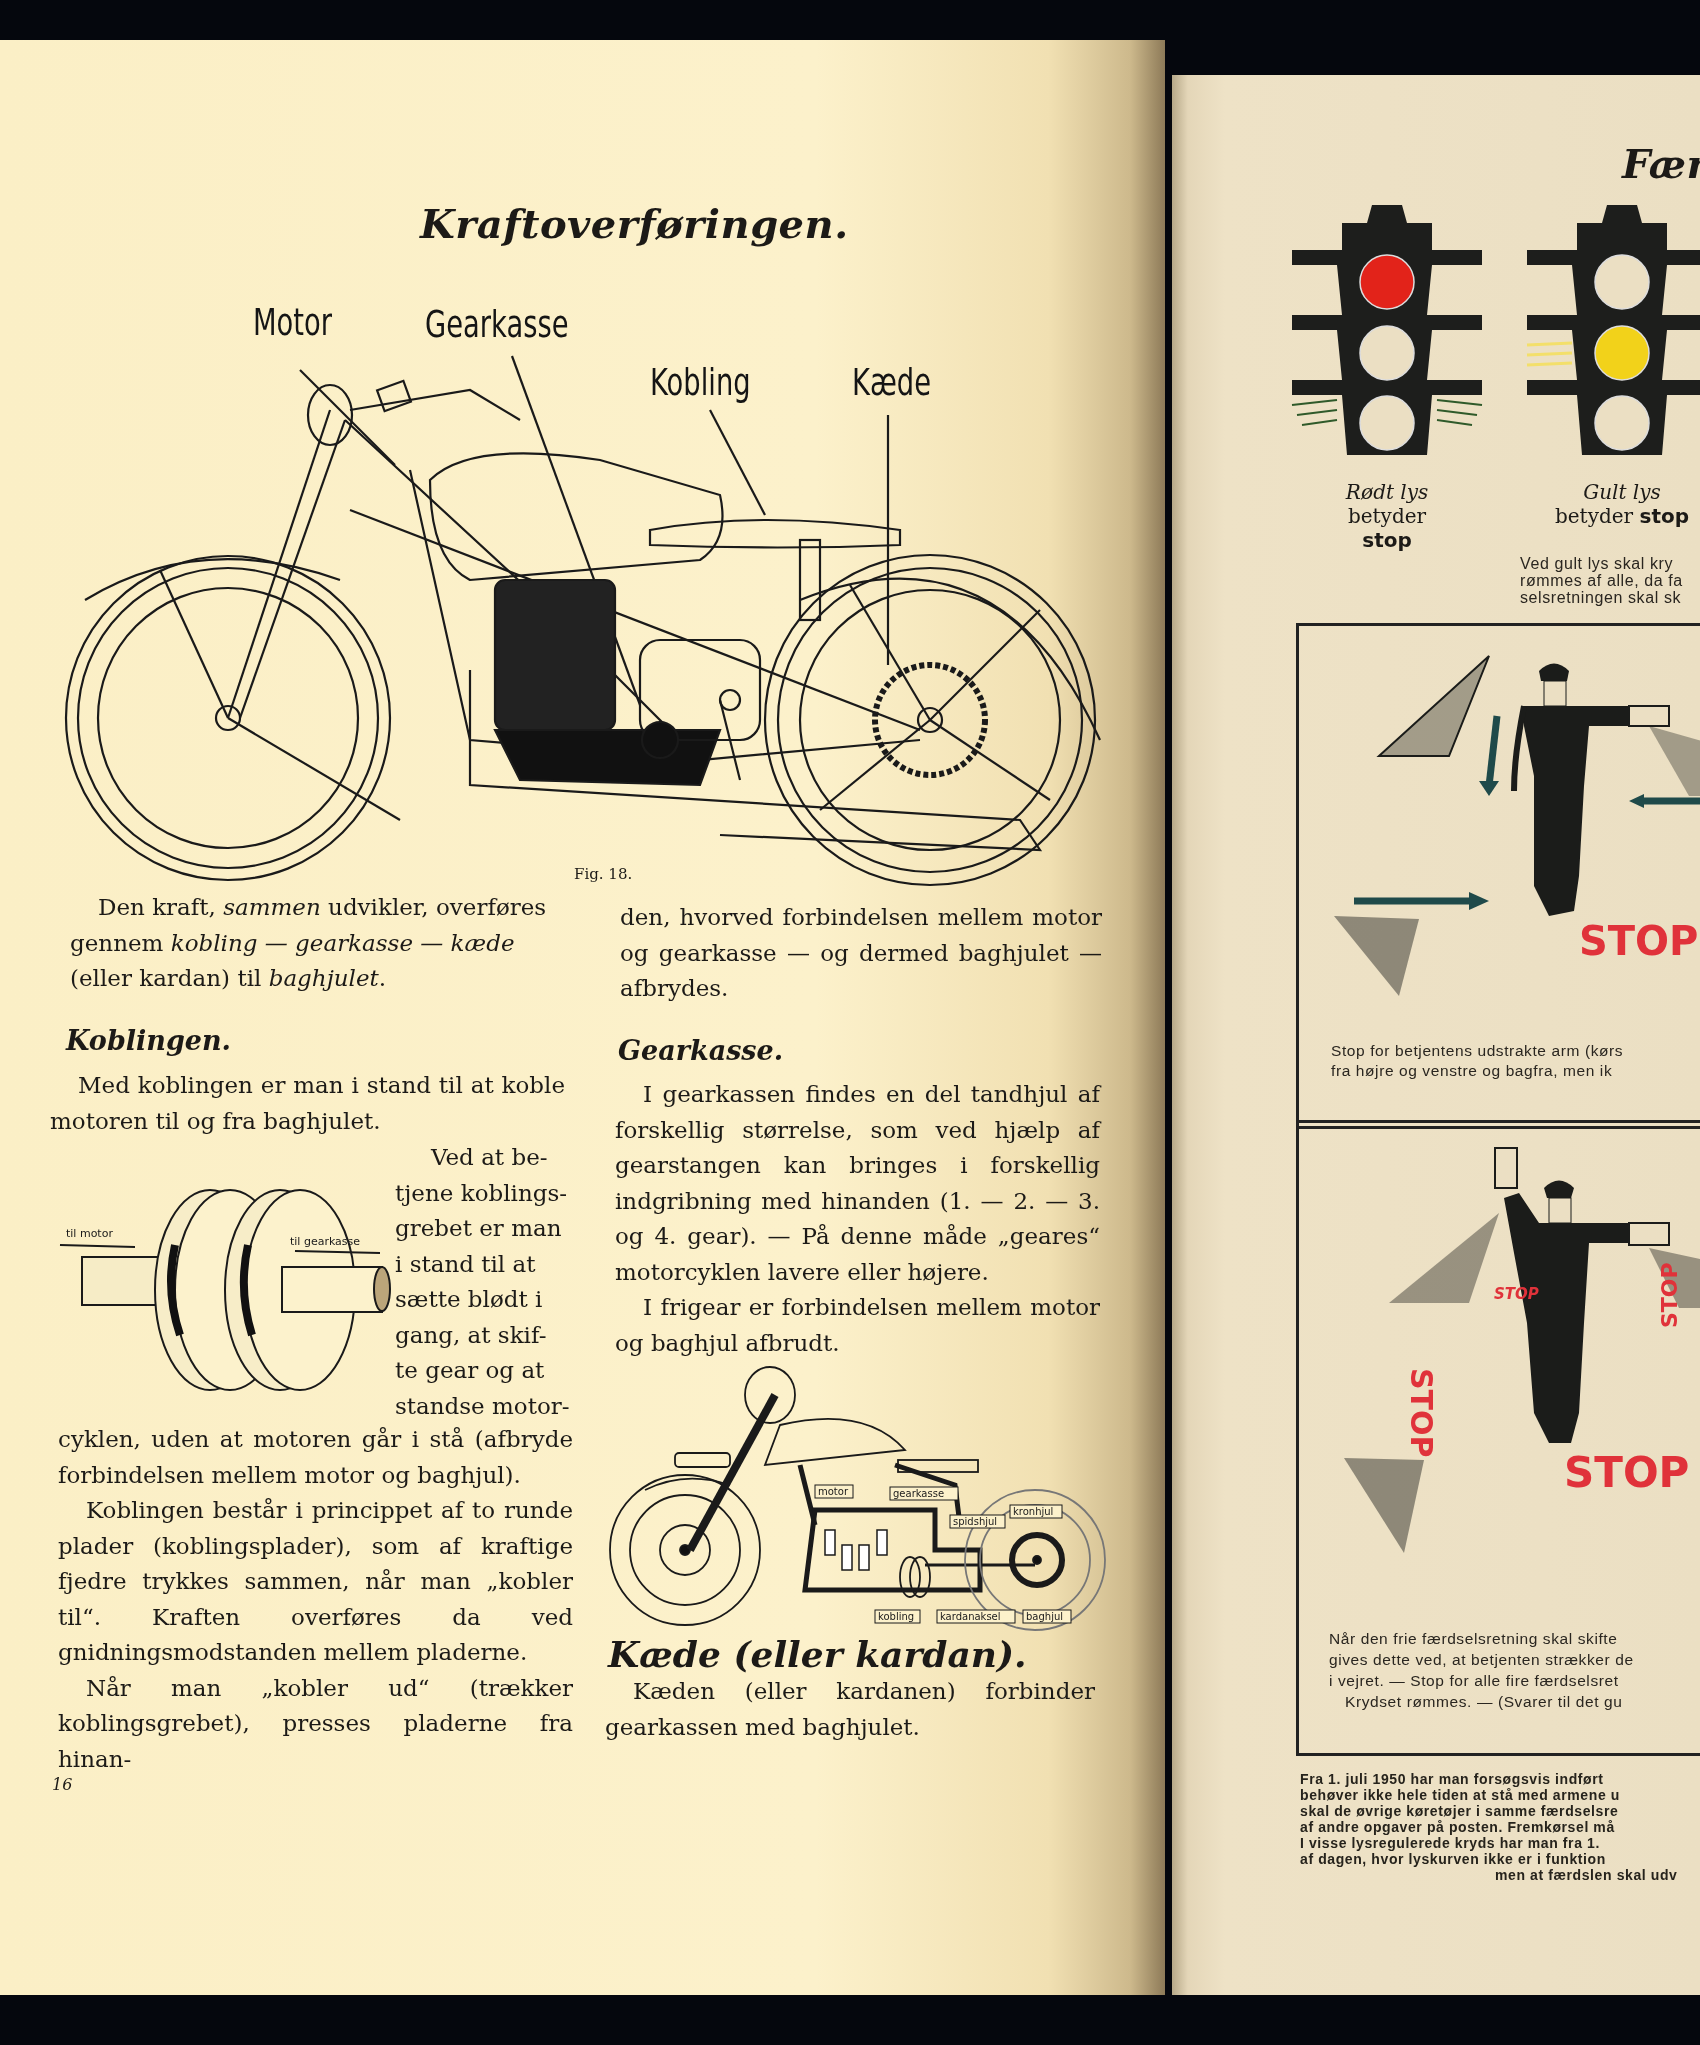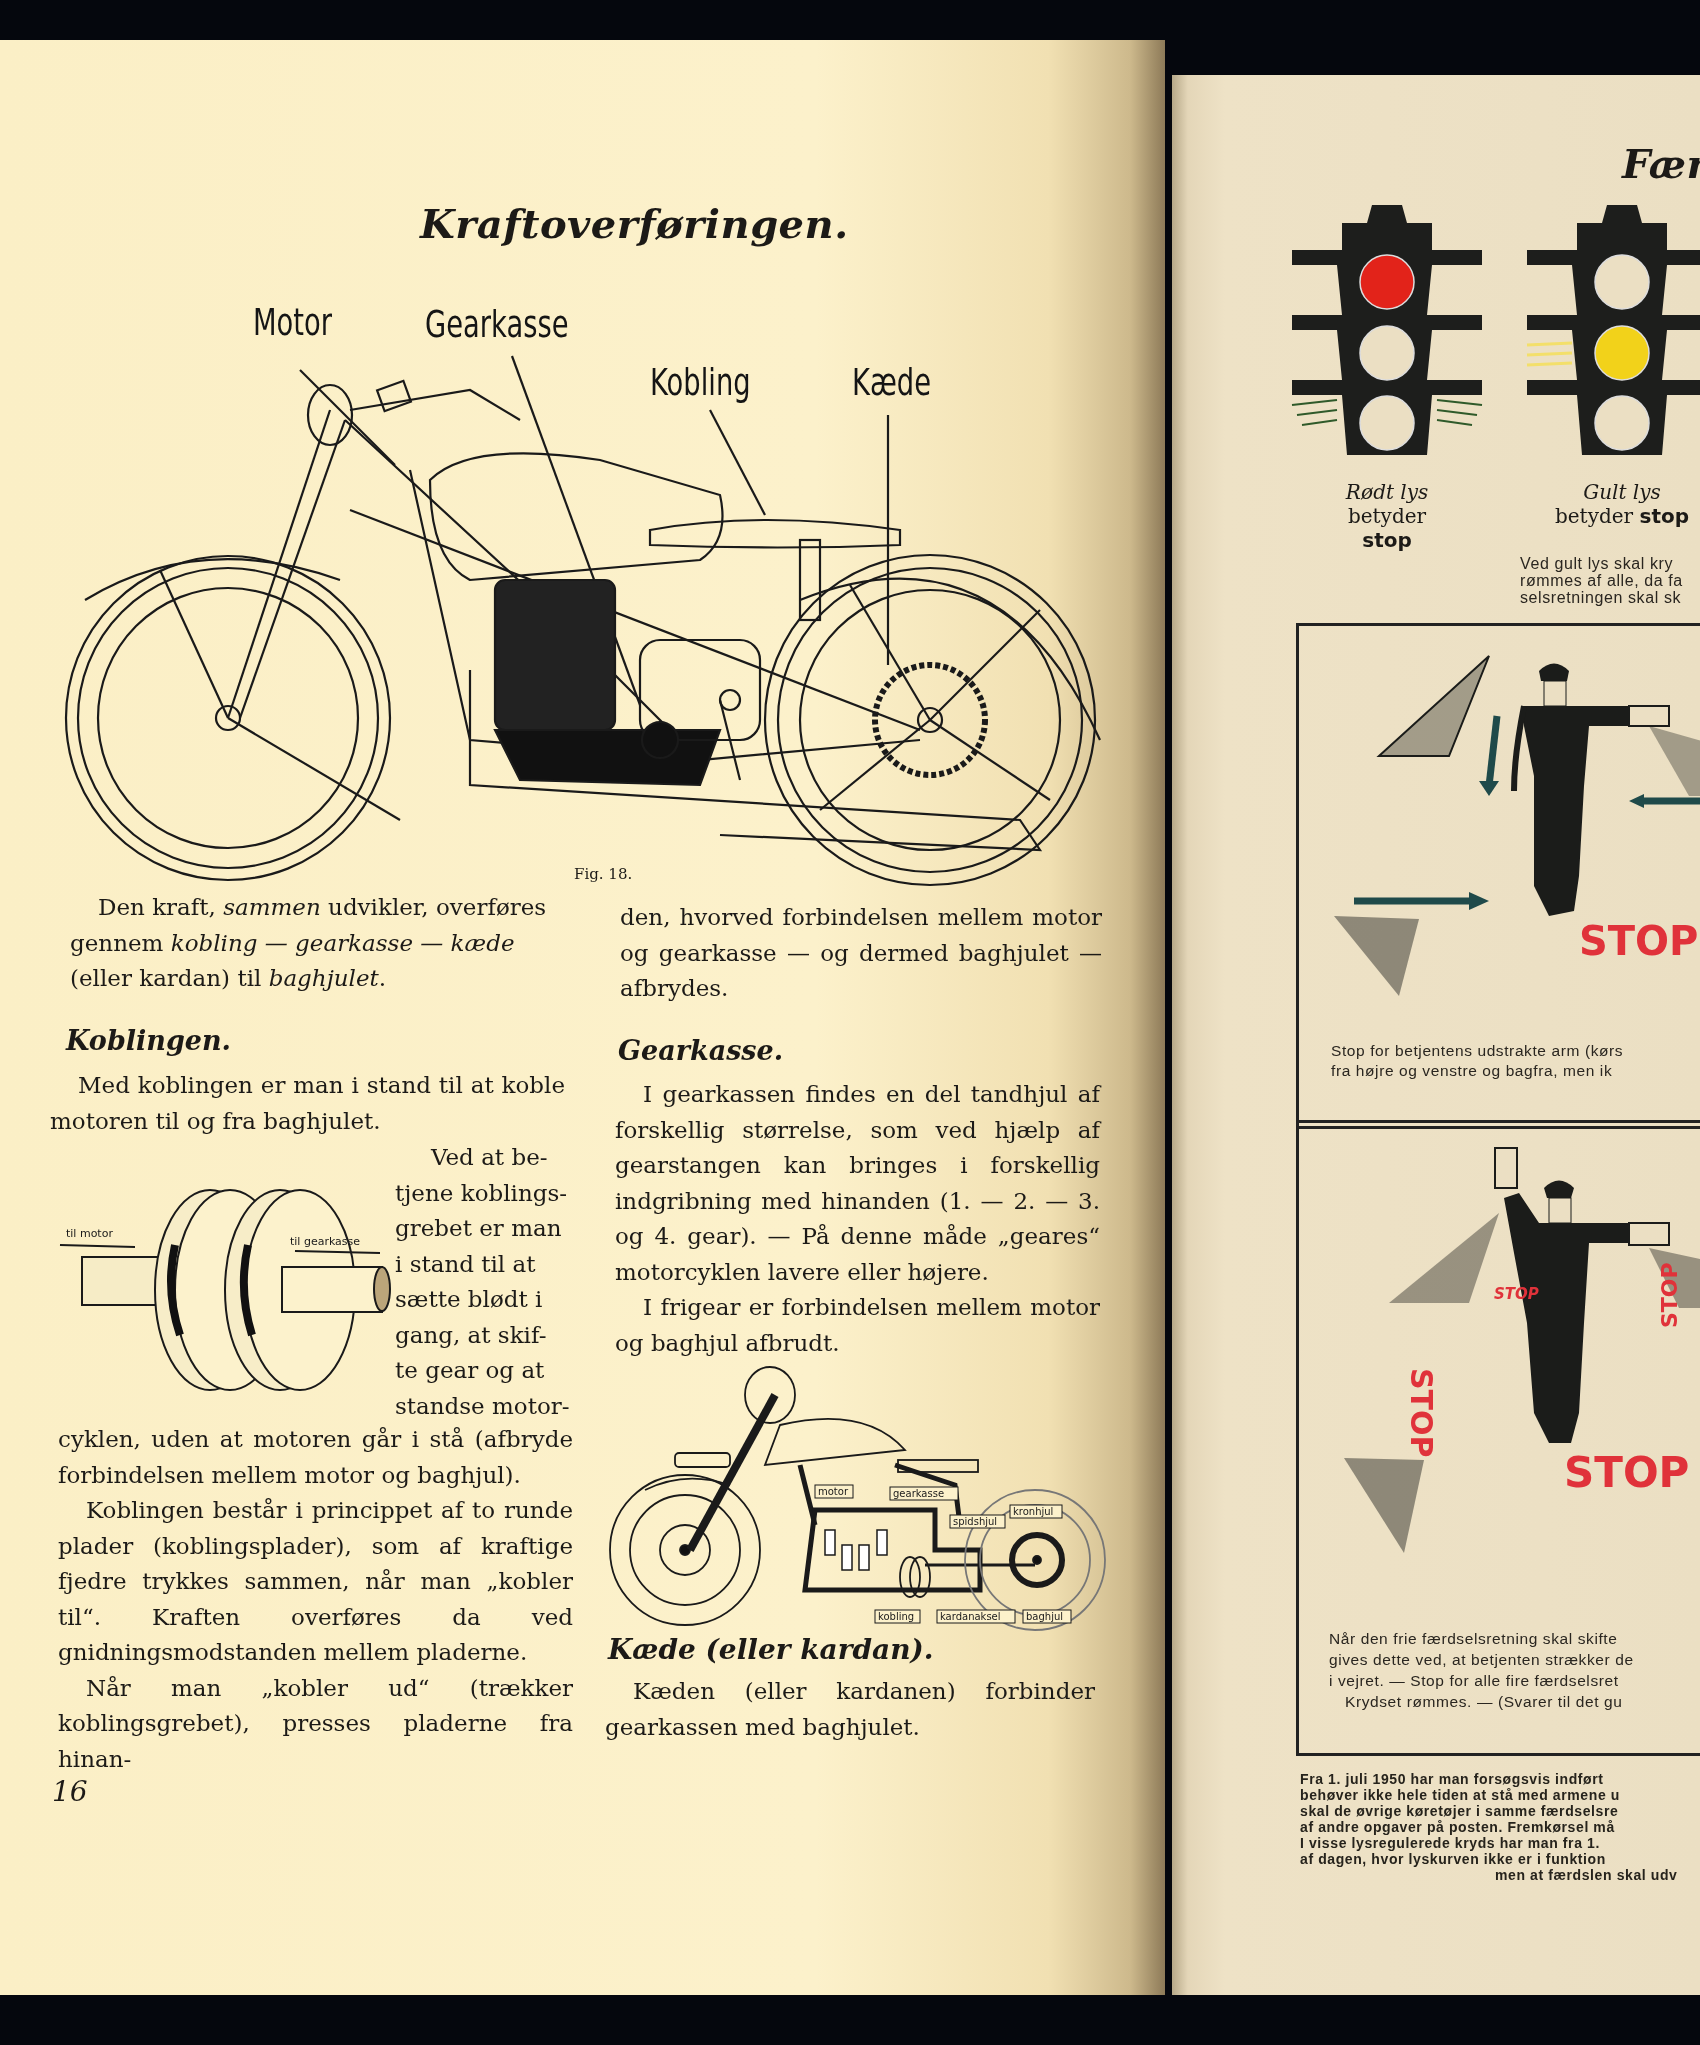--- a/index.html
+++ b/index.html
@@ -10,21 +10,21 @@
   .abs{position:absolute;}
   .title{font-family:"DejaVu Serif",serif;font-weight:bold;font-style:italic;font-size:40px;letter-spacing:0.5px;}
   .label-cond{font-family:"DejaVu Sans",sans-serif;font-size:38px;transform:scaleX(0.72);transform-origin:left top;color:#151515;}
   .body{font-size:23px;line-height:35.5px;text-align:justify;}
   .body p{margin:0;text-indent:28px;}
   .h2{font-weight:bold;font-style:italic;font-size:27px;}
   .it{font-style:italic;}
   .small-sans{font-family:"Liberation Sans",sans-serif;font-size:15.5px;line-height:20px;color:#2a2620;letter-spacing:0.6px;}
   .box{position:absolute;border:3px solid #222;}
   .stop-red{color:#e0323a;font-family:"DejaVu Sans",sans-serif;font-weight:bold;}
-  .pagenum{font-style:italic;font-size:28px;}
+  .pagenum{font-style:italic;font-size:16px;}
   svg{position:absolute;overflow:visible;}
 </style>
 </head>
 <body>
 
 <div class="page" id="left-page">
 
   <div class="abs title" style="left:420px;top:160px;">Kraftoverføringen.</div>
 
   <div class="abs label-cond" style="left:253px;top:260px;">Motor</div>
@@ -191,21 +191,21 @@
       <text x="408" y="150">kronhjul</text>
       <rect x="270" y="245" width="45" height="13" fill="#fcf1cb" stroke="#1a1a1a"></rect>
       <text x="273" y="255">kobling</text>
       <rect x="332" y="245" width="78" height="13" fill="#fcf1cb" stroke="#1a1a1a"></rect>
       <text x="335" y="255">kardanaksel</text>
       <rect x="418" y="245" width="48" height="13" fill="#fcf1cb" stroke="#1a1a1a"></rect>
       <text x="421" y="255">baghjul</text>
     </g>
   </svg>
 
-  <div class="abs h2" style="left:608px;top:1593px;font-size:28px;">Kæde (eller kardan).</div>
+  <div class="abs h2" style="left:608px;top:1593px;font-size:36px;">Kæde (eller kardan).</div>
   <div class="abs body" style="left:605px;top:1634px;width:490px;">
     <p>Kæden (eller kardanen) forbinder gearkassen med baghjulet.</p>
   </div>
 </div>
 
 <div class="page" id="right-page">
   <div class="abs title" style="left:450px;top:65px;font-size:40px;">Fær</div>
 
   <svg style="left:120px;top:130px;" width="190" height="260" viewBox="0 0 190 260">
     <g fill="#1d1e1c">

